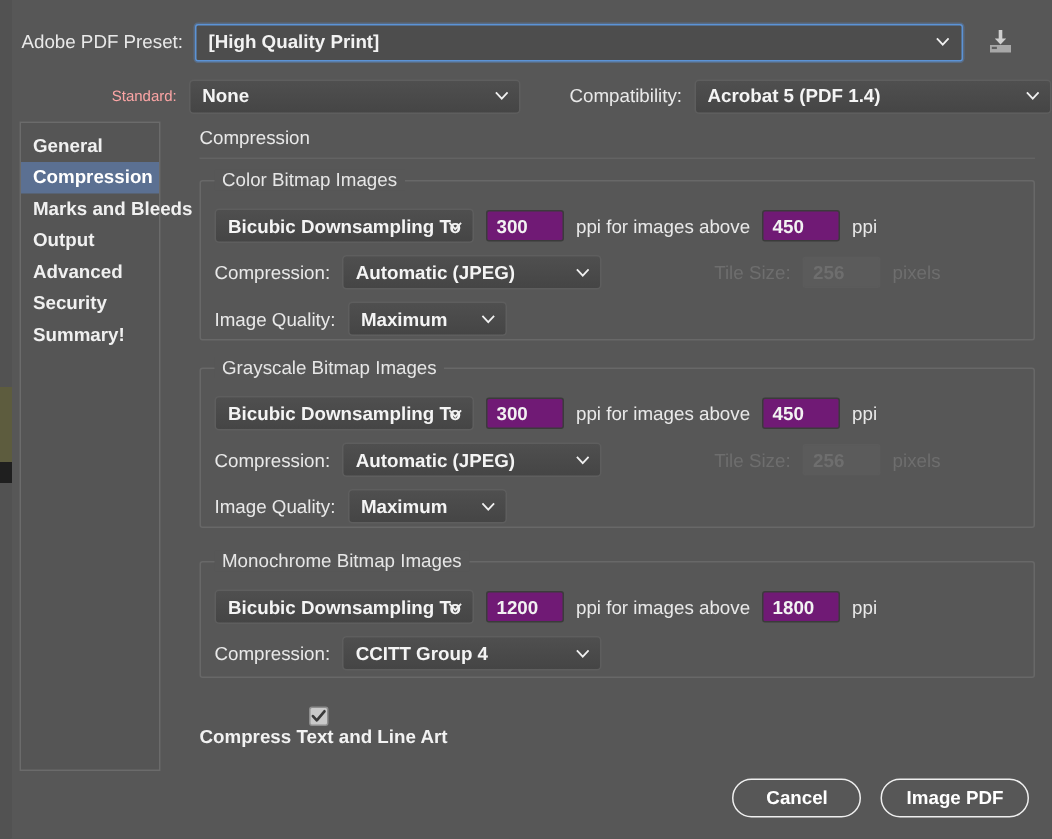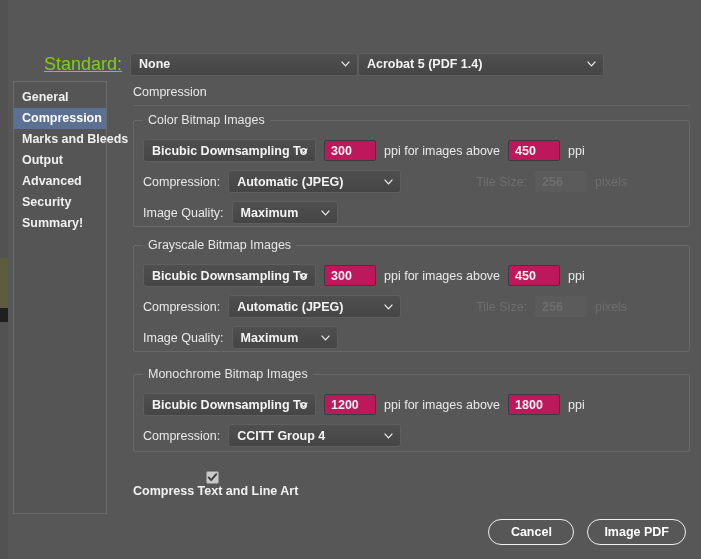--- a/index.html
+++ b/index.html
@@ -60,21 +60,21 @@
   }
 
   
   .std-row {
     position: absolute; left: 8px; top: 51px;
     width: 693px; height: 26px;
     display: flex; align-items: center;
   }
   .std-label {
     width: 122px; text-align: right; padding-right: 8px;
-    font-size: 18px; color: #84cc16; text-decoration: underline;
+    font-size: 10px; color: #fca5a5;
   }
   .std-select { width: 228px; }
   .compat-label {
     width: 120px; text-align: right; padding-right: 8px;
     font-size: 12.5px; color: #e9e9e9;
   }
   .compat-select { width: 246px; }
 
   
   .sel {
@@ -150,21 +150,21 @@
     height: 23px;
     display: flex; align-items: center;
   }
   .row-pad { padding-left: 9px; }
 
   .lbl { font-size: 12.5px; color: #e9e9e9; white-space: nowrap; }
   .lbl.dim { color: #6e6e6e; }
 
   .num {
     height: 21px;
-    background: #be185d;
+    background: #701a75;
     border: 1px solid #3b3b3b;
     border-radius: 2px;
     display: inline-flex; align-items: center;
     padding: 0 6px;
     font-size: 12.5px; font-weight: bold; color: #f2f2f2;
   }
   .num.w-sm { width: 52px; }
   .num.disabled {
     background: #5b5b5b;
     border-color: #5b5b5b;
@@ -213,29 +213,47 @@
 
 <div id="root">
 
   <div class="edge-strip">
     <div class="seg-a"></div>
     <div class="seg-b"></div>
     <div class="seg-c"></div>
     <div class="seg-d"></div>
   </div>
 
+  <div class="preset-row">
+    <div class="preset-label">Adobe PDF Preset:</div>
+    <div class="preset-select">
+      <span>[High Quality Print]</span>
+      <svg class="chev" style="position:absolute;right:8px;top:50%;transform:translateY(-50%);width:9px;height:6px;" viewBox="0 0 9 6">
+        <path d="M0.6 0.6 L4.5 4.8 L8.4 0.6" fill="none" stroke="#f0f0f0" stroke-width="1.2"></path>
+      </svg>
+    </div>
+    <div class="save-preset-icon">
+      <svg width="20" height="20" viewBox="0 0 20 20">
+        <path d="M10 2 L10 9" stroke="#cfcfcf" stroke-width="2.4" fill="none"></path>
+        <path d="M6.2 7.6 L10 11.6 L13.8 7.6 Z" fill="#cfcfcf"></path>
+        <rect x="3" y="12" width="14" height="5" fill="#a8a8a8"></rect>
+        <rect x="4.2" y="13.2" width="3.4" height="1.5" fill="#5f5f5f"></rect>
+      </svg>
+    </div>
+  </div>
 
   <div class="std-row">
     <div class="std-label">Standard:</div>
     <div class="sel std-select">
       <span>None</span>
       <svg class="chev" viewBox="0 0 9 6">
         <path d="M0.6 0.6 L4.5 4.8 L8.4 0.6" fill="none" stroke="#f0f0f0" stroke-width="1.2"></path>
       </svg>
     </div>
+    <div class="compat-label">Compatibility:</div>
     <div class="sel compat-select">
       <span>Acrobat 5 (PDF 1.4)</span>
       <svg class="chev" viewBox="0 0 9 6">
         <path d="M0.6 0.6 L4.5 4.8 L8.4 0.6" fill="none" stroke="#f0f0f0" stroke-width="1.2"></path>
       </svg>
     </div>
   </div>
 
   <div class="sidebar">
     <div class="side-item">General</div>

